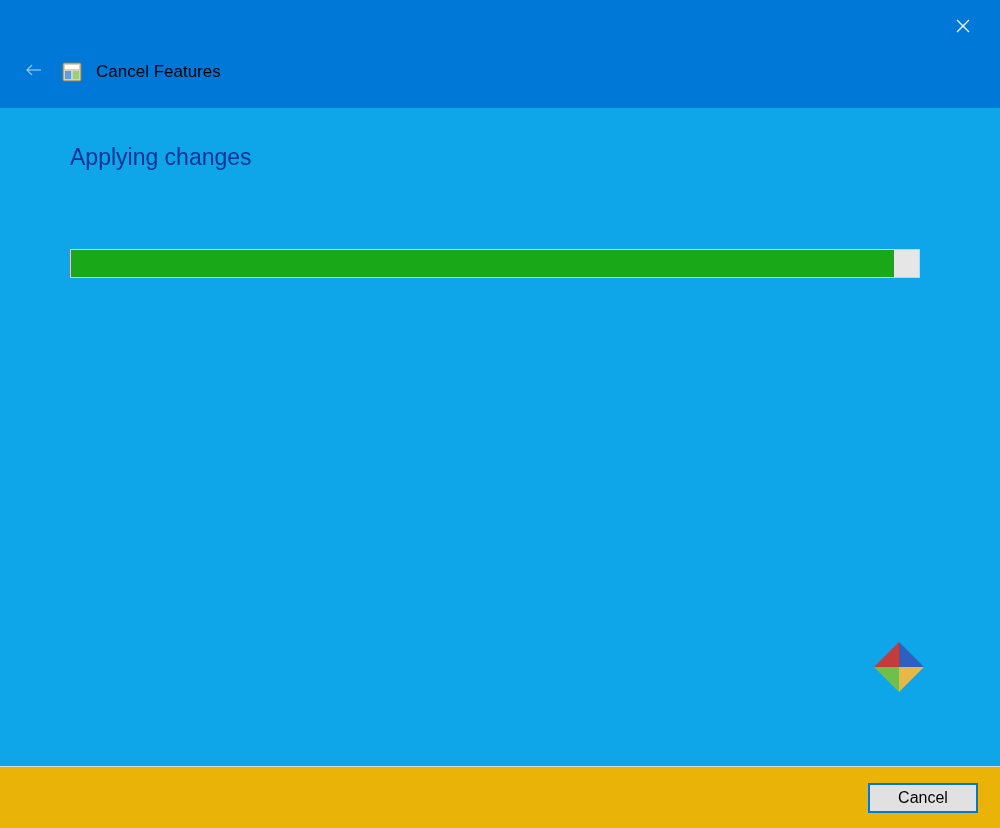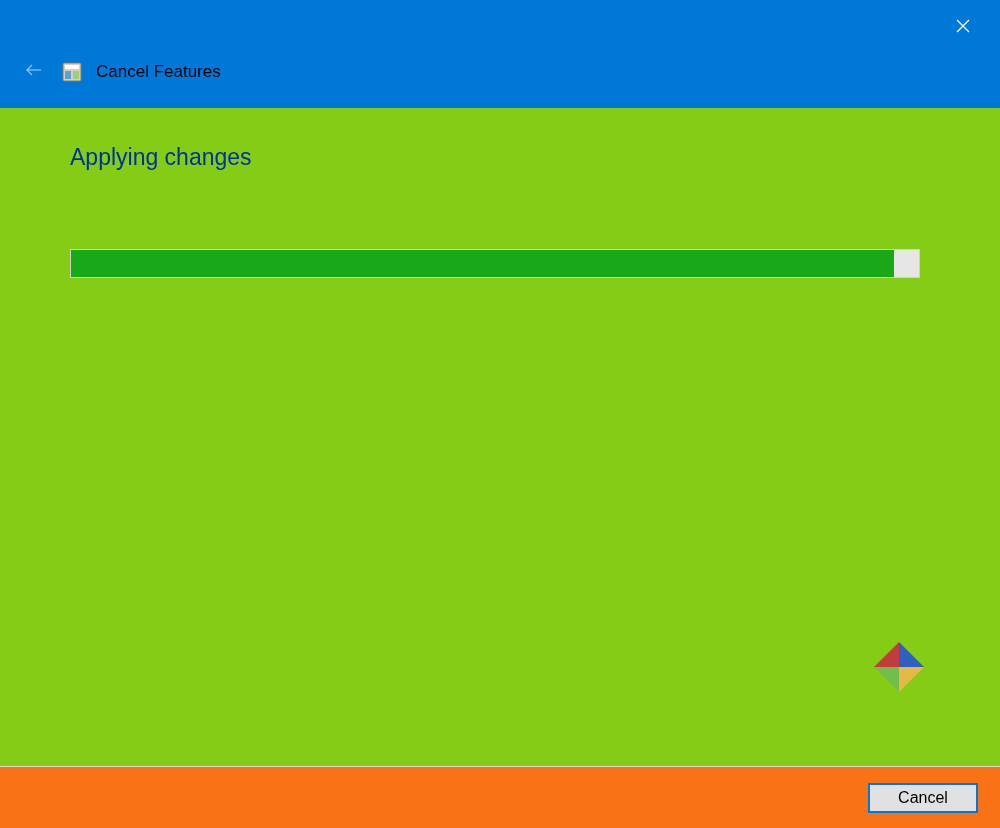--- a/index.html
+++ b/index.html
@@ -70,21 +70,21 @@
       font-weight: 400;
       line-height: 20px;
     }
     .content {
       position: absolute;
       top: 108px;
       left: 0;
       right: 0;
       bottom: 62px;
       padding: 36px 80px 0 70px;
-      background: #84cc16;
+      background: #0ea5e9;
     }
     .heading {
       color: #003399;
       font-size: 23px;
       font-weight: 400;
       margin-bottom: 78px;
     }
     .progress-track {
       width: 100%;
       height: 29px;
@@ -102,21 +102,21 @@
       bottom: 72px;
       width: 54px;
       height: 54px;
     }
     .footer {
       position: absolute;
       left: 0;
       right: 0;
       bottom: 0;
       height: 62px;
-      background: #f97316;
+      background: #eab308;
       border-top: 1px solid #d9d9d9;
       display: flex;
       align-items: center;
       justify-content: flex-end;
       padding-right: 22px;
     }
     .cancel-btn {
       min-width: 110px;
       height: 30px;
       background: #e1e1e1;

